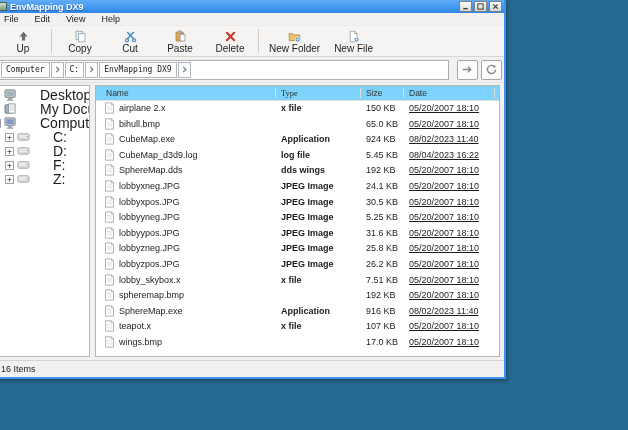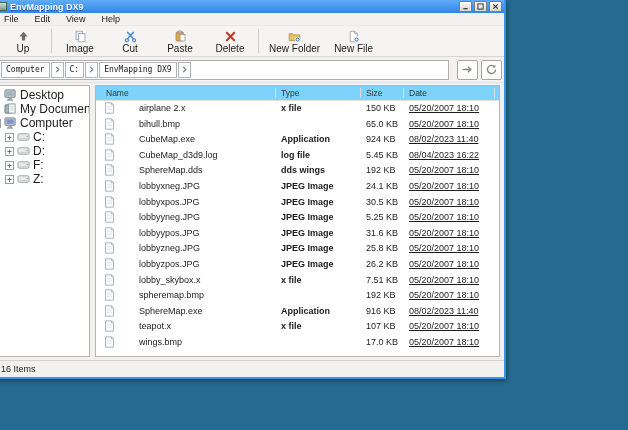--- a/index.html
+++ b/index.html
@@ -40,32 +40,32 @@
   
   .content{ flex:1 1 auto; position:relative; background:#f2f1ef; }
   .tree-panel{ position:absolute; left:0; top:2px; bottom:3px; width:95px; background:#fff; border:1px solid #b6b4b1; overflow:hidden; padding-top:2px; }
   .tree-row{ height:14px; display:flex; align-items:center; white-space:nowrap; }
   .tree-row.lvl1{ padding-left:9px; }
   .expander{ width:9px; height:9px; border:1px solid #9aa0a6; background:#fff; font-size:8px; line-height:7px; text-align:center; color:#444; flex:none; margin-right:3px; font-family:"DejaVu Sans Mono", monospace; }
   .tree-row.lvl0 .expander{ margin-left:-4px; }
   .tree-row.lvl0.no-exp{ padding-left:8px; }
   .tree-icon{ width:13px; height:12px; margin-right:3px; flex:none; }
   .tree-icon svg{ width:13px; height:12px; display:block; }
-  .tree-label{ font-size:12px; }
+  .tree-label{ font-size:14px;margin-left:20px; }
 
   .list-panel{ position:absolute; left:100px; top:2px; bottom:3px; width:405px; background:#fff; border:1px solid #b6b4b1; overflow:hidden; }
   .list-header{ position:relative; height:15px; background:#7dd3fc; border-bottom:1px solid #e2e0dd; font-size:8.5px; color:#333; }
   .list-header .hc{ position:absolute; top:2px; }
   .hsep{ position:absolute; top:2px; bottom:2px; width:1px; background:#dedcd8; }
-  .hc.c0{ left:10px; } .hc.c1{ left:185px; } .hc.c2{ left:270px; } .hc.c3{ left:313px; }
+  .hc.c0{ left:10px; } .hc.c1{ left:185px;font-family:Liberation Serif, serif; } .hc.c2{ left:270px; } .hc.c3{ left:313px; }
   .hsep.s0{ left:179px; } .hsep.s1{ left:264px; } .hsep.s2{ left:307px; } .hsep.s3{ left:398px; }
 
   .file-row{ position:relative; height:15.6px; font-size:9px; }
   .file-row .cell{ position:absolute; top:2px; white-space:nowrap; }
-  .cell.c0{ left:8px; display:flex; align-items:center; top:1px;gap:20px; }
+  .cell.c0{ left:8px; display:flex; align-items:center; top:1px; }
   .cell.c1{ left:185px;font-weight:bold; } .cell.c2{ left:270px; } .cell.c3{ left:313px;text-decoration:underline; }
   .file-icon{ width:11px; height:12px; margin-right:4px; flex:none; }
   .file-icon svg{ width:11px; height:12px; display:block; }
 
   
   .statusbar{ height:17px; background:#f2f1ef; border-top:1px solid #d4d2d0; display:flex; align-items:center; }
   .status-text{ font-size:9px; padding-left:6px; white-space:nowrap; }
 </style>
 </head>
 <body>
@@ -109,21 +109,21 @@
         <span class="tb-label">Up</span>
       </div>
       <div class="tb-sep"></div>
       <div class="tb-btn">
         <span class="icon">
           <svg viewBox="0 0 16 16">
             <rect x="2.5" y="1.5" width="8" height="10" fill="#eef2f4" stroke="#8fa3ad"></rect>
             <rect x="5.5" y="4.5" width="8" height="10" fill="#fbfdfe" stroke="#8fa3ad"></rect>
           </svg>
         </span>
-        <span class="tb-label">Image</span>
+        <span class="tb-label">Copy</span>
       </div>
       <div class="tb-btn">
         <span class="icon">
           <svg viewBox="0 0 16 16">
             <path d="M4 2.5l8 8.5M12 2.5L4 11" stroke="#3f86c6" stroke-width="1.7" fill="none"></path>
             <circle cx="3.6" cy="12.6" r="1.9" fill="none" stroke="#3f86c6" stroke-width="1.4"></circle>
             <circle cx="12.4" cy="12.6" r="1.9" fill="none" stroke="#3f86c6" stroke-width="1.4"></circle>
           </svg>
         </span>
         <span class="tb-label">Cut</span>

